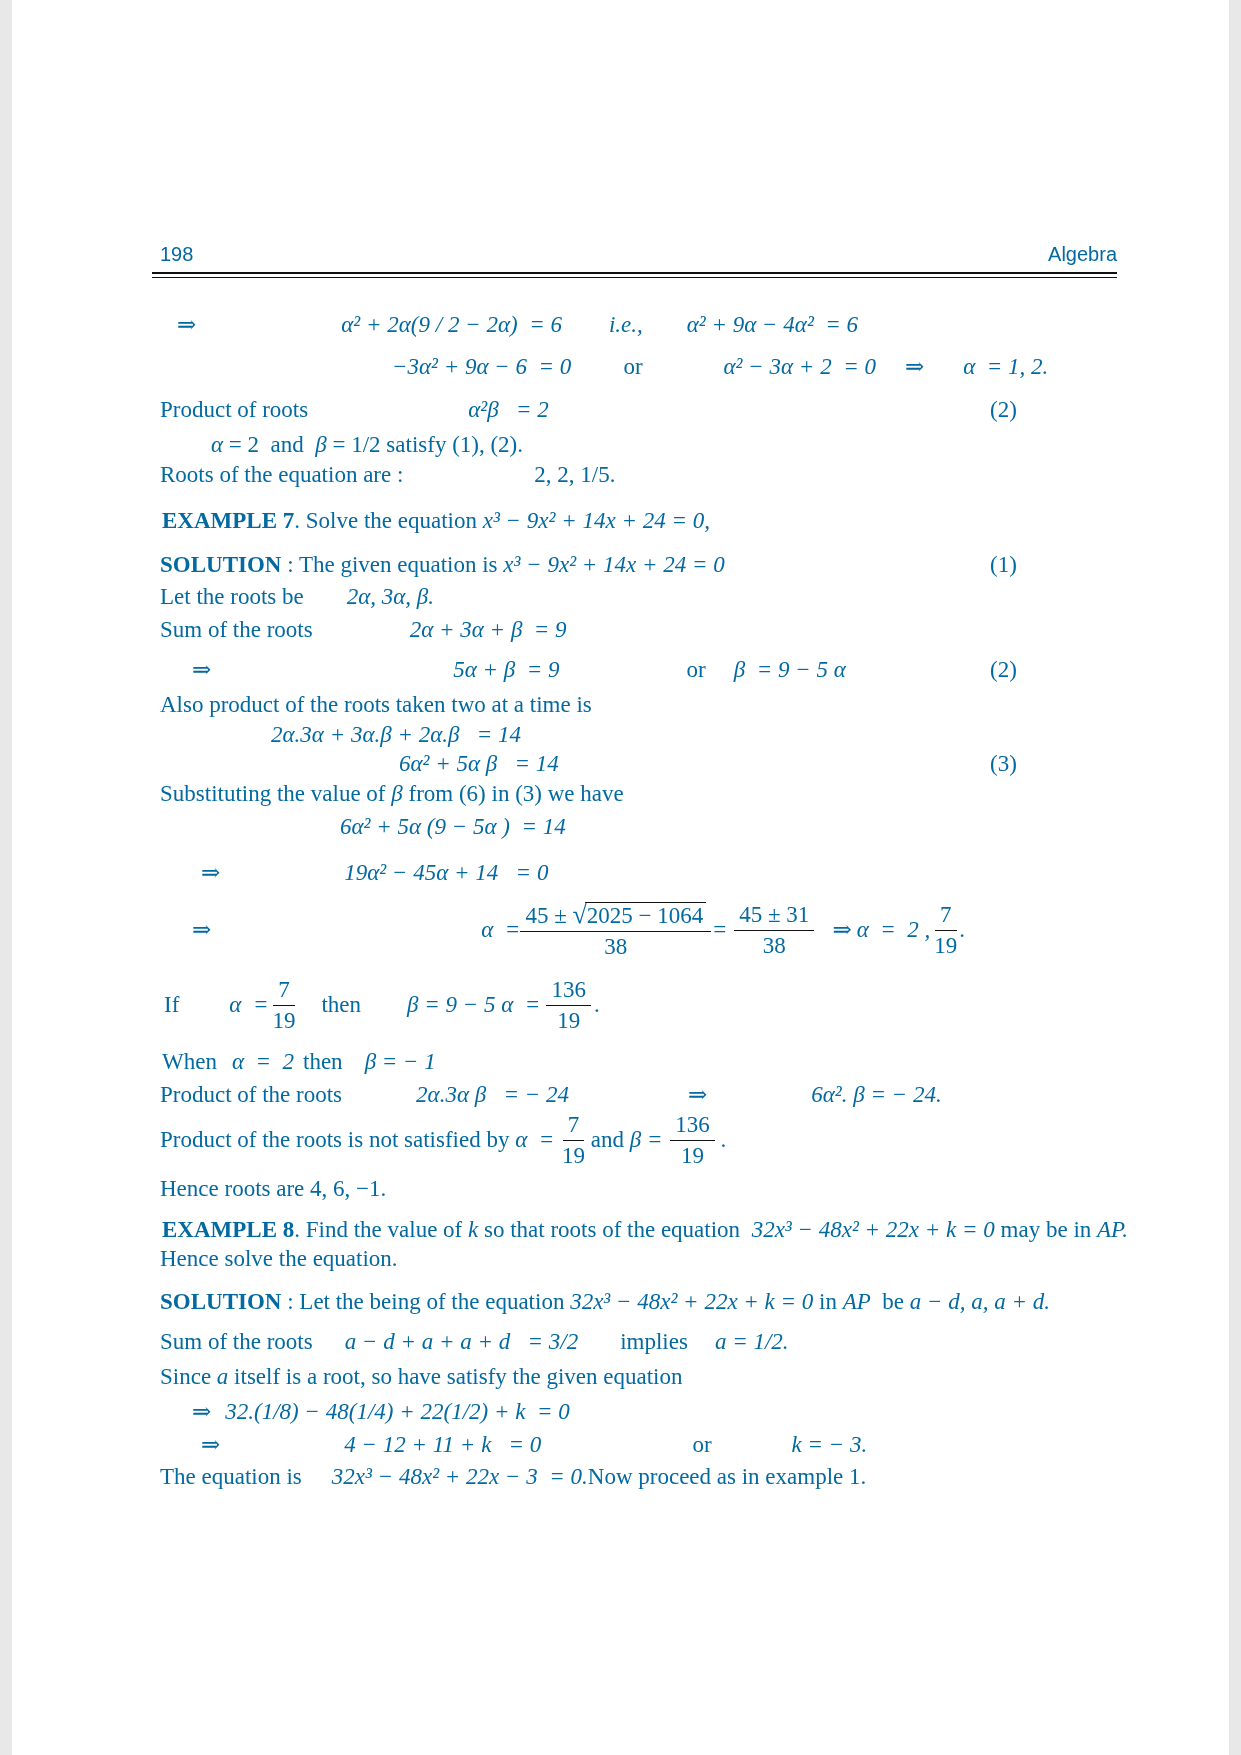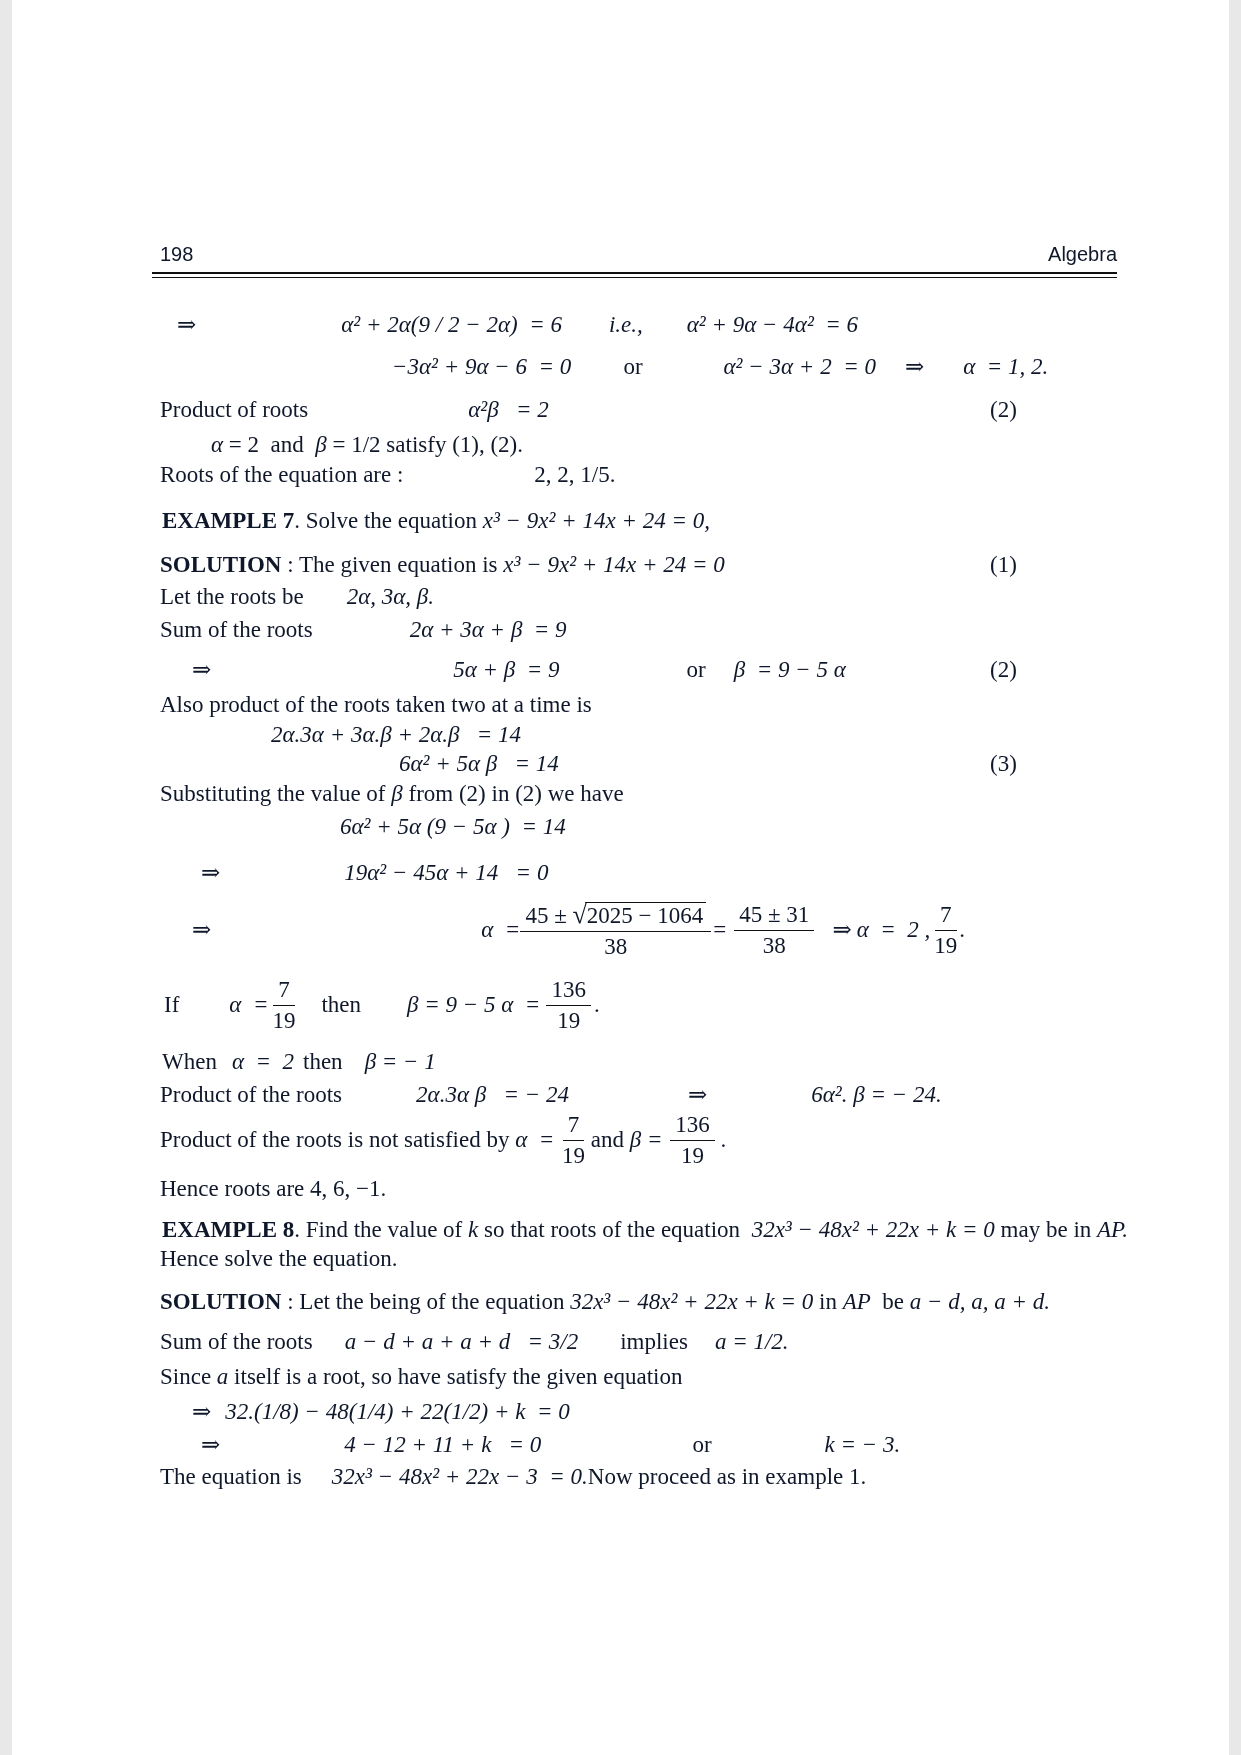--- a/index.html
+++ b/index.html
@@ -1,17 +1,17 @@
 <!DOCTYPE html>
 <html><head>
 <meta charset="utf-8">
 <style>
   html,body{margin:0;padding:0;background:#e8e8e8;}
   .page{position:relative;width:1217px;height:1755px;background:#ffffff;margin:0 auto;
-        font-family:"Liberation Serif","DejaVu Serif",serif;color:#0f172a;overflow:hidden;}
+        font-family:"Liberation Serif","DejaVu Serif",serif;color:#0369a1;overflow:hidden;}
   .header{position:absolute;left:148px;top:243px;width:957px;display:flex;
           justify-content:space-between;align-items:flex-end;
           font-family:"Liberation Sans","DejaVu Sans",sans-serif;font-size:20px;}
   .rule{position:absolute;left:140px;top:272px;width:965px;height:3px;
         border-top:2px solid #111;border-bottom:1px solid #111;}
   .content{position:absolute;left:148px;top:0;width:957px;font-size:23px;line-height:1.3;}
   .line{position:absolute;left:0;width:100%;display:flex;align-items:baseline;}
   .line.fx{align-items:center;}
   .seg{white-space:pre;display:inline-block;}
   .m{font-style:italic;}
@@ -113,21 +113,21 @@
     </div>
 
     <div class="line" style="top:749px">
       <span class="seg m" style="margin-left:239px">6α² + 5α β   = 14</span>
       <span class="seg tag">(3)</span>
     </div>
 
     <div class="line" style="top:779px">
       <span class="seg">Substituting the value of </span>
       <span class="seg m">β</span>
-      <span class="seg"> from (2) in (2) we have</span>
+      <span class="seg"> from (6) in (3) we have</span>
     </div>
 
     <div class="line" style="top:812px">
       <span class="seg m" style="margin-left:180px">6α² + 5α (9 − 5α )  = 14</span>
     </div>
 
     <div class="line" style="top:858px">
       <span class="seg rm" style="margin-left:41px">⇒</span>
       <span class="seg m" style="margin-left:124px">19α² − 45α + 14   = 0</span>
     </div>
@@ -242,21 +242,21 @@
 
     <div class="line" style="top:1397px">
       <span class="seg rm" style="margin-left:32px">⇒</span>
       <span class="seg m" style="margin-left:14px">32.(1/8) − 48(1/4) + 22(1/2) + k  = 0</span>
     </div>
 
     <div class="line" style="top:1430px">
       <span class="seg rm" style="margin-left:41px">⇒</span>
       <span class="seg m" style="margin-left:124px">4 − 12 + 11 + k   = 0</span>
       <span class="seg rm" style="margin-left:151px">or</span>
-      <span class="seg m" style="margin-left:113px">k = − 3.</span>
+      <span class="seg m" style="margin-left:80px">k = − 3.</span>
     </div>
 
     <div class="line" style="top:1462px">
       <span class="seg">The equation is</span>
       <span class="seg m" style="margin-left:30px">32x³ − 48x² + 22x − 3  = 0.</span>
       <span class="seg" style="">Now proceed as in example 1.</span>
     </div>
 
   </div>
 </div>

